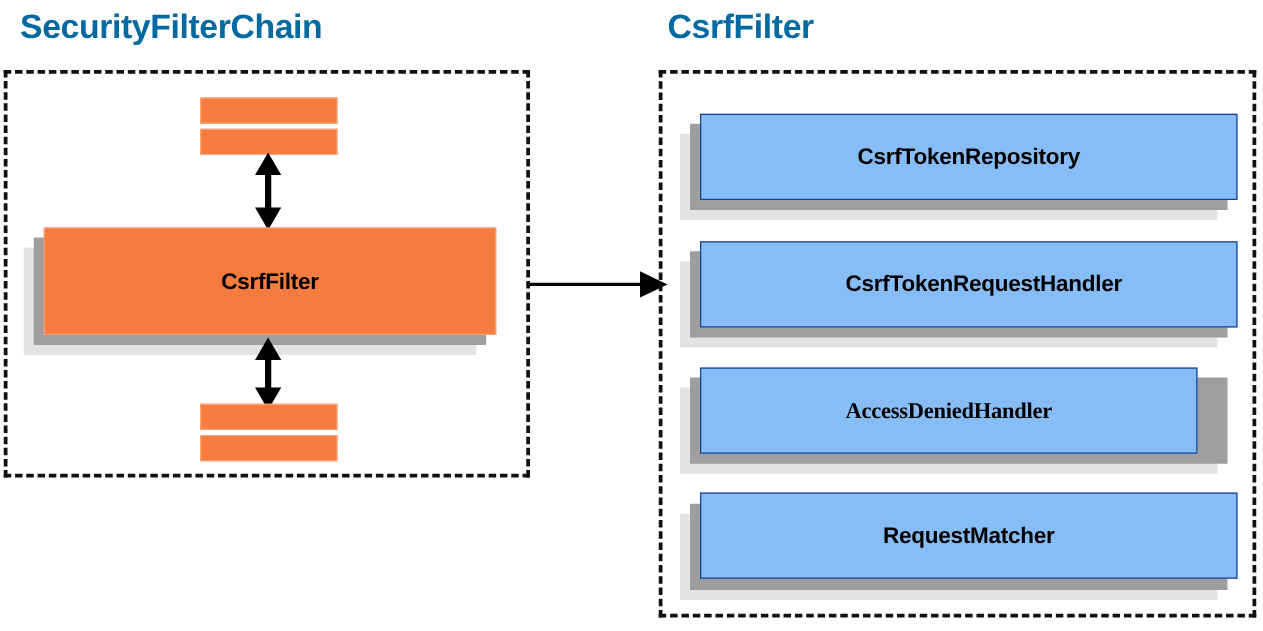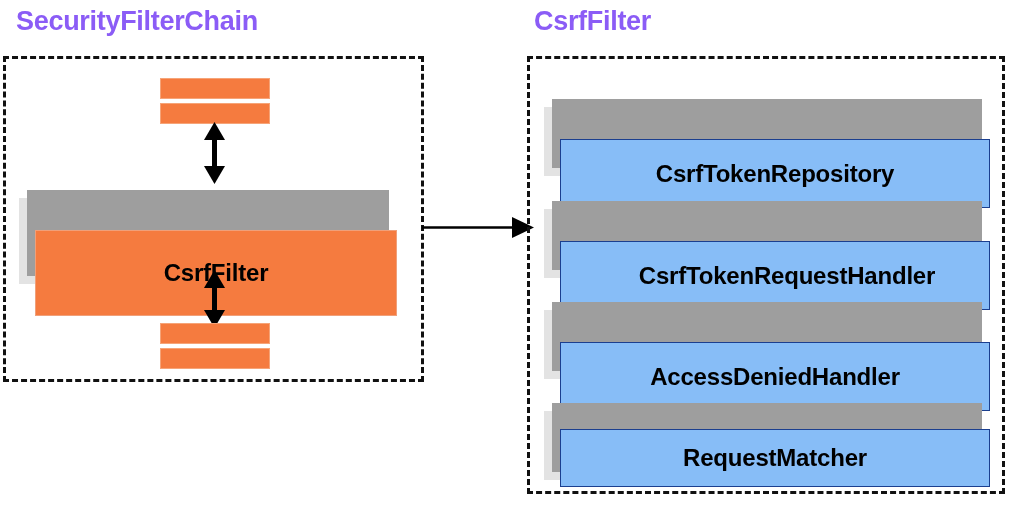--- a/index.html
+++ b/index.html
@@ -10,21 +10,21 @@
     overflow:hidden;
     position:relative;
   }
   .stage{position:absolute;left:0;top:0;width:1010px;height:505px;}
 
   
   .group-title{
     position:absolute;
     font-size:27px;
     font-weight:bold;
-    color:#8b5cf6;
+    color:#0369a1;
     letter-spacing:-0.3px;
     white-space:nowrap;
     line-height:34px;
   }
   #title-left{left:16px;top:4px;}
   #title-right{left:534px;top:4px;}
 
   
   .dashed-box{
     position:absolute;
@@ -47,26 +47,25 @@
     box-sizing:border-box;
   }
 
   
   .node{
     position:absolute;
     box-sizing:border-box;
     display:flex;
     align-items:center;
     justify-content:center;
-    font-size:24px;
+    font-size:18px;
     font-weight:bold;
     color:#000000;
     letter-spacing:-0.2px;
     white-space:nowrap;
-    margin-top:48px;
   }
   .node.orange{
     background:#f57b3f;
     border:1px solid #f0a07a;
   }
   .node.blue{
     background:#87bdf7;
     border:1px solid #1b3f8f;
   }
 
@@ -124,19 +123,19 @@
   <div class="shadow-back" style="left:544px;top:107px;width:430px;height:69px;"></div>
   <div class="shadow-mid" style="left:552px;top:99px;width:430px;height:69px;"></div>
   <div class="node blue" style="left:560px;top:91px;width:430px;height:69px;">CsrfTokenRepository</div>
 
   <div class="shadow-back" style="left:544px;top:209px;width:430px;height:69px;"></div>
   <div class="shadow-mid" style="left:552px;top:201px;width:430px;height:69px;"></div>
   <div class="node blue" style="left:560px;top:193px;width:430px;height:69px;padding-left:24px;">CsrfTokenRequestHandler</div>
 
   <div class="shadow-back" style="left:544px;top:310px;width:430px;height:69px;"></div>
   <div class="shadow-mid" style="left:552px;top:302px;width:430px;height:69px;"></div>
-  <div class="node blue" style="left:560px;top:294px;width:430px;height:69px;">AccessDeniedHandler</div>
+  <div class="node blue" style="left:560px;top:294px;width:398px;height:69px;font-family:Liberation Serif, serif;">AccessDeniedHandler</div>
 
   <div class="shadow-back" style="left:544px;top:411px;width:430px;height:69px;"></div>
   <div class="shadow-mid" style="left:552px;top:403px;width:430px;height:69px;"></div>
-  <div class="node blue" style="left:560px;top:381px;width:430px;height:58px;">RequestMatcher</div>
+  <div class="node blue" style="left:560px;top:394px;width:430px;height:69px;">RequestMatcher</div>
 
 </div>
 
 </body></html>

